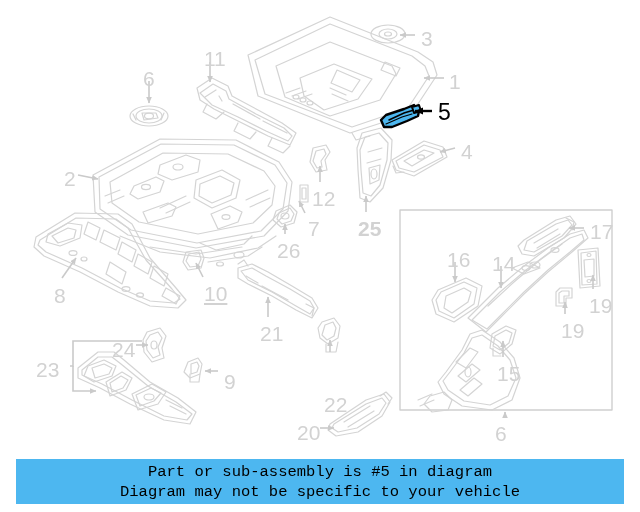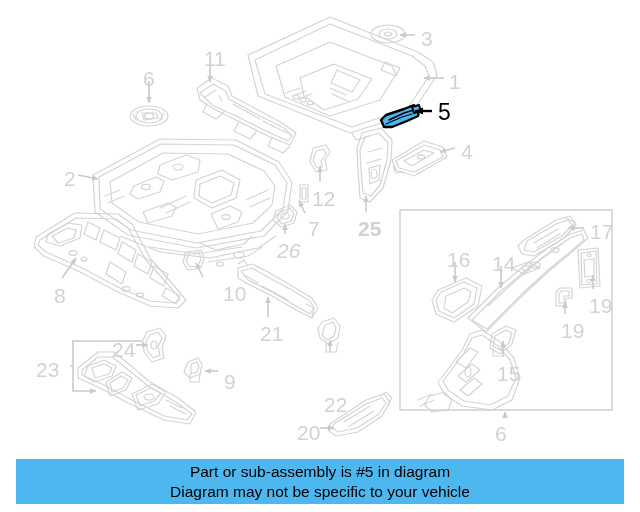--- a/index.html
+++ b/index.html
@@ -38,21 +38,21 @@
     height: 45px;
     background: #4db7f0;
     display: flex;
     flex-direction: column;
     align-items: center;
     justify-content: center;
     box-sizing: border-box;
   }
   .caption-line {
     color: #000000;
-    font-family: Liberation Sans, sans-serif;
+    font-family: Liberation Mono, monospace;
     font-size: 15.5px;
     line-height: 20px;
     letter-spacing: 0px;
     white-space: nowrap;
   }
 
   
   .callout {
     position: absolute;
     color: #d2d2d2;
@@ -328,37 +328,37 @@
   <div id="callout-labels">
       <div class="callout" style="left: 449px; top: 71px;">1</div>
       <div class="callout" style="left: 64px; top: 168px;">2</div>
       <div class="callout" style="left: 421px; top: 28px;">3</div>
       <div class="callout" style="left: 461px; top: 141px;">4</div>
       <div class="callout highlighted" style="left: 438px; top: 102px;">5</div>
       <div class="callout" style="left: 143px; top: 68px;">6</div>
       <div class="callout" style="left: 308px; top: 218px;">7</div>
       <div class="callout" style="left: 54px; top: 285px;">8</div>
       <div class="callout" style="left: 224px; top: 371px;">9</div>
-      <div class="callout" style="left: 223px; top: 283px;">10</div>
+      <div class="callout" style="left: 204px; top: 283px; text-decoration: underline;">10</div>
       <div class="callout" style="left: 204px; top: 48px;">11</div>
       <div class="callout" style="left: 312px; top: 188px;">12</div>
       <div class="callout" style="left: 495px; top: 423px;">6</div>
       <div class="callout" style="left: 492px; top: 253px;">14</div>
       <div class="callout" style="left: 497px; top: 363px;">15</div>
       <div class="callout" style="left: 447px; top: 249px;">16</div>
       <div class="callout" style="left: 590px; top: 221px;">17</div>
       <div class="callout" style="left: 589px; top: 295px;">19</div>
       <div class="callout" style="left: 561px; top: 320px;">19</div>
       <div class="callout" style="left: 297px; top: 422px;">20</div>
       <div class="callout" style="left: 260px; top: 323px;">21</div>
       <div class="callout" style="left: 324px; top: 358px; margin-top: 36px;">22</div>
       <div class="callout" style="left: 36px; top: 359px;">23</div>
       <div class="callout" style="left: 112px; top: 339px;">24</div>
       <div class="callout" style="left: 358px; top: 218px; font-weight: bold;">25</div>
-      <div class="callout" style="left: 277px; top: 240px; font-style: italic;">26</div>
+      <div class="callout" style="left: 277px; top: 240px;">26</div>
     </div>
 
 </div>
 
 <div class="caption-bar">
   <div class="caption-line">Part or sub-assembly is #5 in diagram</div>
   <div class="caption-line">Diagram may not be specific to your vehicle</div>
 </div>
 
 </body></html>

